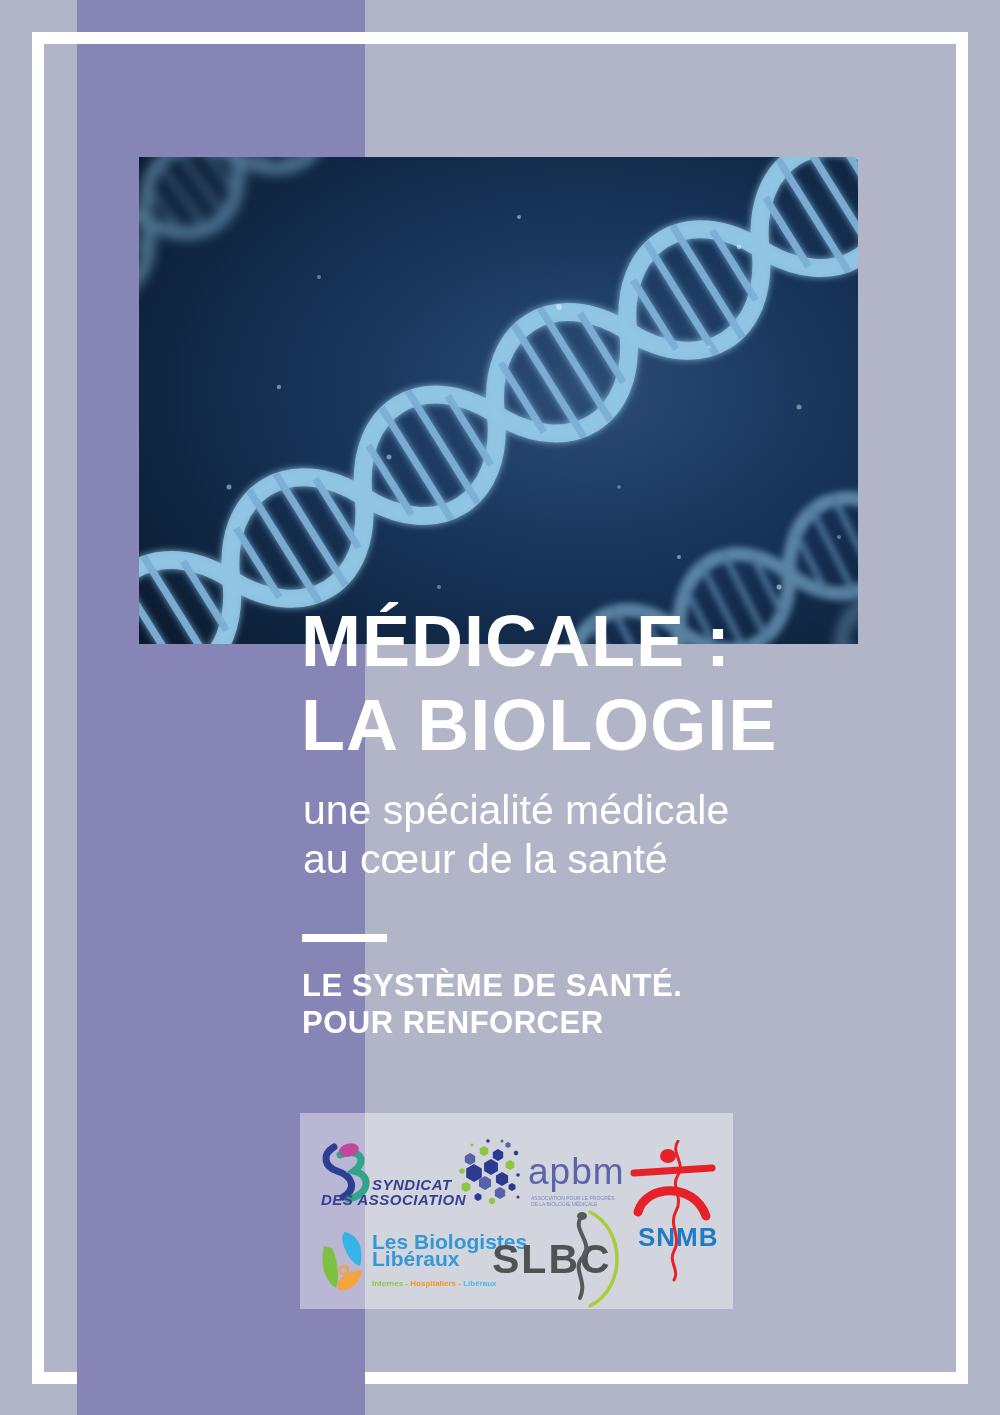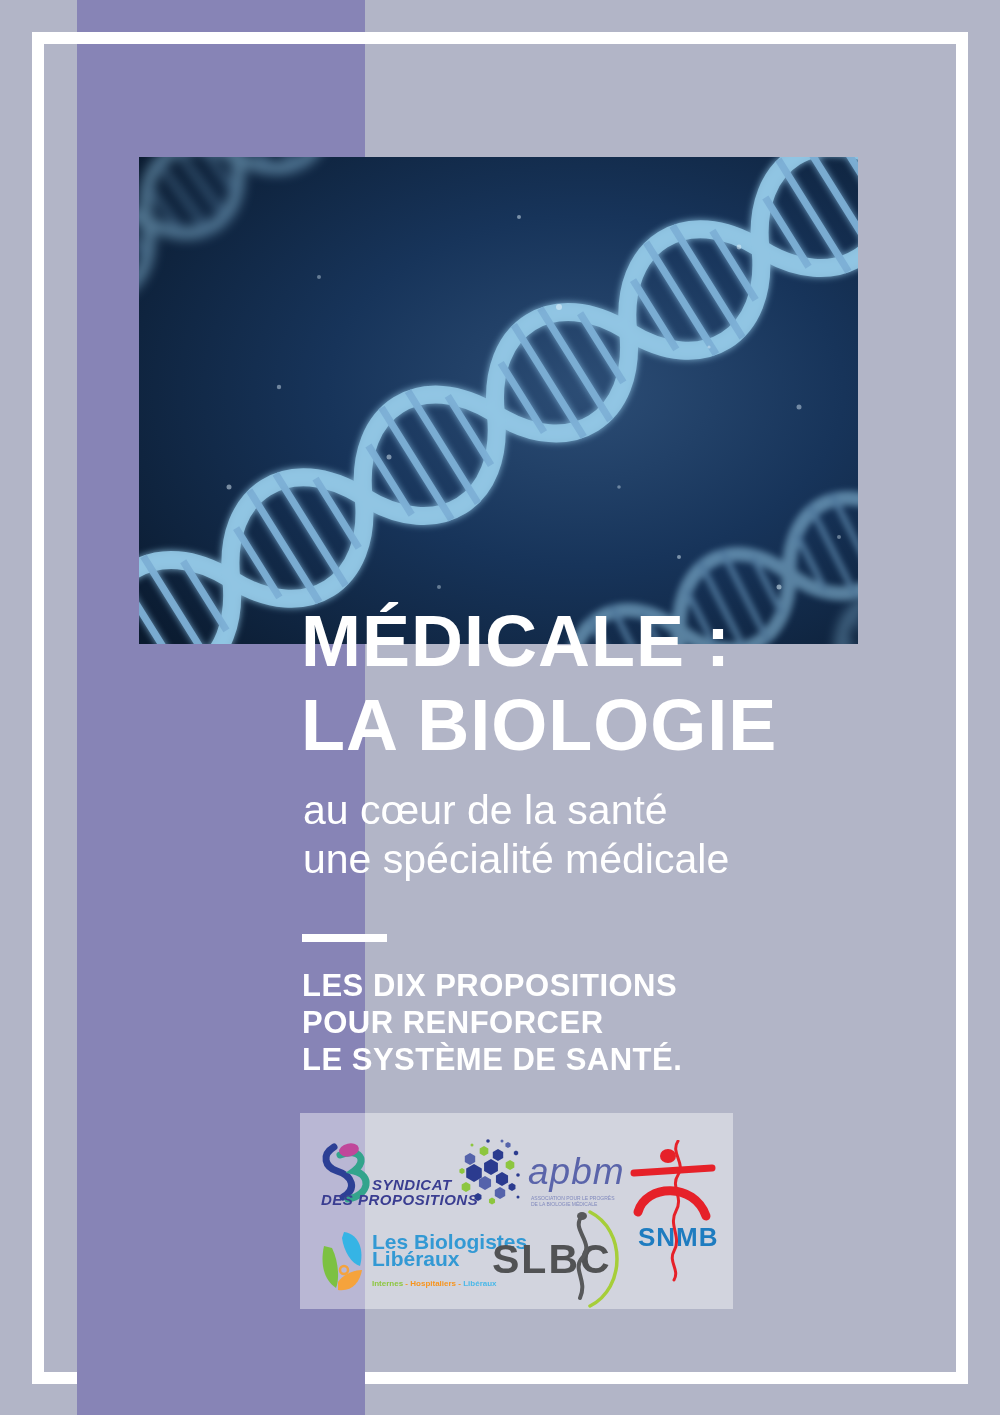--- a/index.html
+++ b/index.html
@@ -19,21 +19,21 @@
   .props{position:absolute;left:302px;top:967px;z-index:5;color:#ffffff;font-size:31px;font-weight:700;line-height:37px;letter-spacing:.5px;white-space:nowrap;}
   .logo-panel{position:absolute;left:300px;top:1113px;width:433px;height:196px;background:rgba(255,255,255,.42);z-index:4;}
   .logo-panel *{box-sizing:border-box;}
   .logo-block{position:absolute;}
   
   .sb-block{left:18px;top:26px;width:150px;height:72px;}
   .sb-text{position:absolute;color:#3a3d91;font-style:italic;font-weight:600;font-size:15px;letter-spacing:.5px;white-space:nowrap;}
   .sb-t1{left:54px;top:37px;text-align:right;} .sb-t2{left:3px;top:52px;}
   
   .apbm-block{left:158px;top:24px;width:165px;height:78px;}
-  .apbm-word{position:absolute;left:70px;top:14px;color:#5a64aa;font-size:37px;font-weight:300;letter-spacing:1px;font-style:italic;}
+  .apbm-word{position:absolute;left:70px;top:14px;color:#5a64aa;font-size:37px;font-weight:300;letter-spacing:1px;}
   .apbm-tag{position:absolute;left:73px;top:58px;color:#8089bd;font-size:5px;line-height:6px;white-space:nowrap;}
   
   .snmb-block{left:330px;top:27px;width:86px;height:142px;}
   .snmb-word{position:absolute;left:8px;top:82px;color:#1e7cc0;font-size:26px;font-weight:700;letter-spacing:1px;}
   .snmb-svg{position:absolute;left:0;top:0;}
   
   .lbm-block{left:18px;top:115px;width:210px;height:78px;}
   .lbm-name{position:absolute;left:54px;top:5px;color:#3399d4;font-size:21px;line-height:17px;font-weight:700;white-space:nowrap;}
   .lbm-tag{position:absolute;left:54px;top:43px;font-size:8px;font-weight:700;white-space:nowrap;margin-top:8px;}
   .lbm-tag .grn{color:#8dc63f;} .lbm-tag .org{color:#f7941d;} .lbm-tag .blu{color:#4ab8e8;}
@@ -100,42 +100,41 @@
         <circle cx="140" cy="230" r="2.2" opacity=".45"></circle>
     </g>
   </svg>
 
   <div class="title">
     <div>MÉDICALE :</div>
     <div>LA BIOLOGIE</div>
   </div>
 
   <div class="subtitle">
+    <div>une spécialité médicale</div>
     <div>au cœur de la santé</div>
-    <div>une spécialité médicale</div>
   </div>
 
   <div class="dash"></div>
 
   <div class="props">
-    <div>LES DIX PROPOSITIONS</div>
+    <div>LE SYSTÈME DE SANTÉ.</div>
     <div>POUR RENFORCER</div>
-    <div>LE SYSTÈME DE SANTÉ.</div>
   </div>
 
   <div class="logo-panel">
 
     <div class="logo-block sb-block">
       <svg width="54" height="66" viewBox="0 0 54 66" aria-hidden="true">
         <path d="M16,8 C3,16 7,28 19,32 C35,37 39,50 25,58" stroke="#2c3f95" stroke-width="7" fill="none" stroke-linecap="round"></path>
         <path d="M22,16 C42,8 50,22 36,32 C54,36 52,56 30,60" stroke="#33a48c" stroke-width="7" fill="none" stroke-linecap="round"></path>
         <ellipse cx="31" cy="11" rx="10" ry="6.5" transform="rotate(-12 31 11)" fill="#c0479a"></ellipse>
       </svg>
       <span class="sb-text sb-t1">SYNDICAT</span>
-      <span class="sb-text sb-t2">DES PROPOSITIONS</span>
+      <span class="sb-text sb-t2">DES ASSOCIATION</span>
     </div>
 
     <div class="logo-block apbm-block">
       <svg width="64" height="70" viewBox="0 0 64 70" aria-hidden="true">
         <defs>
             <polygon id="hx" points="0,-1 0.866,-0.5 0.866,0.5 0,1 -0.866,0.5 -0.866,-0.5"></polygon>
           </defs>
         <use href="#hx" transform="translate(16,36) scale(9)" fill="#2b3b8f"></use>
         <use href="#hx" transform="translate(33,30) scale(8)" fill="#2b3b8f"></use>
         <use href="#hx" transform="translate(27,46) scale(7)" fill="#5563ab"></use>

